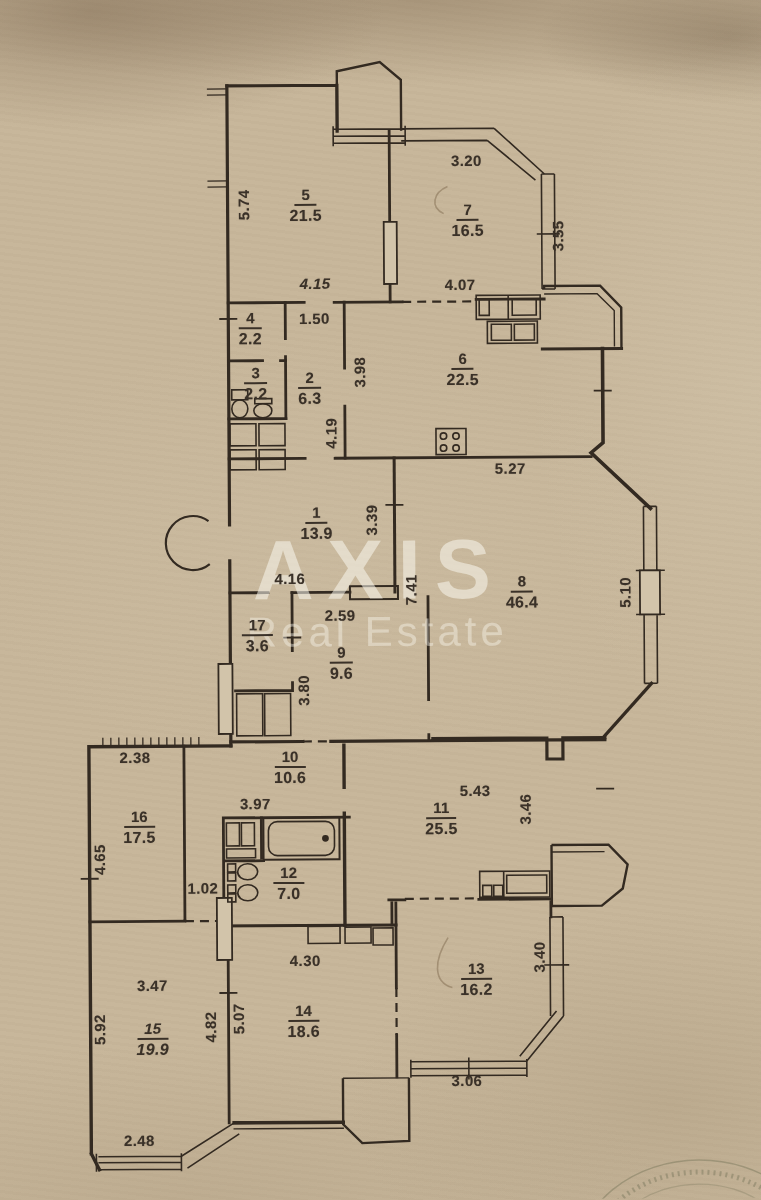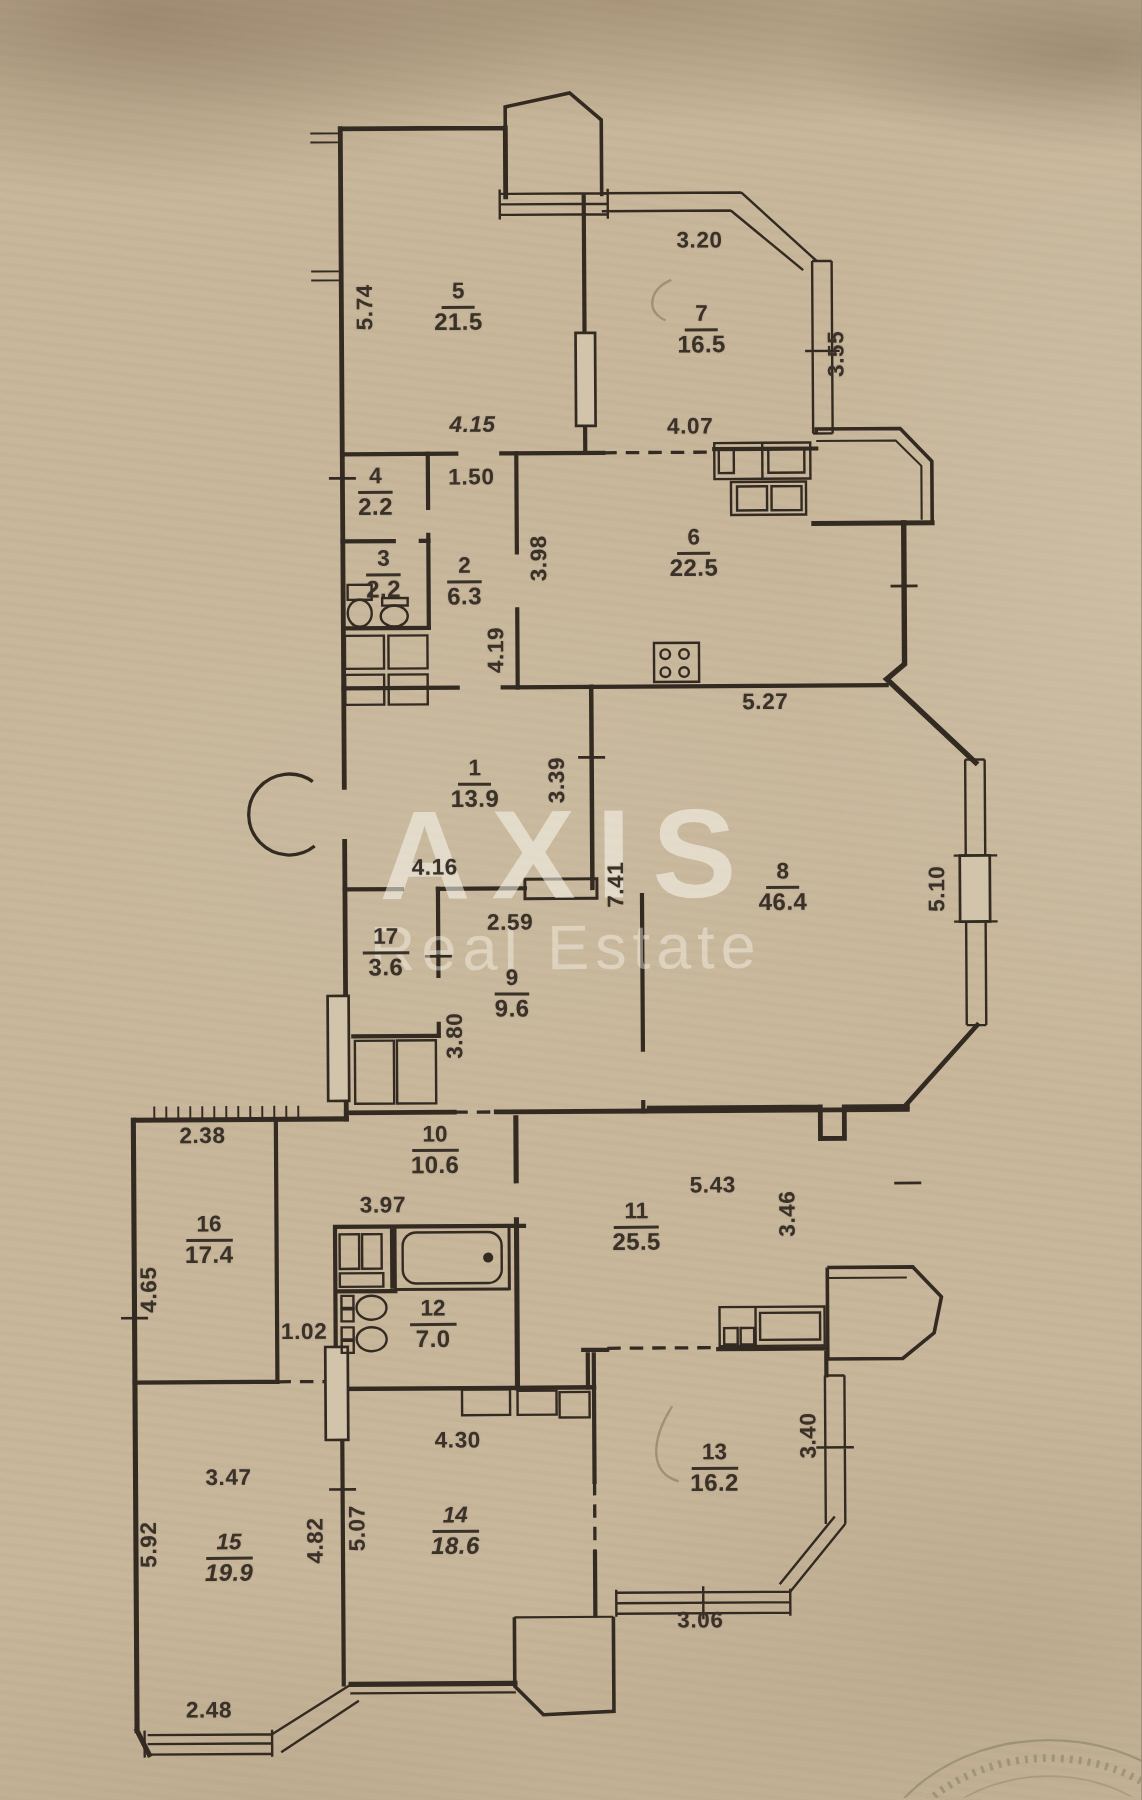--- a/index.html
+++ b/index.html
@@ -223,26 +223,26 @@
         <div class="room" style="left: 317px; top: 523px;"><span class="num">1</span><span class="area">13.9</span></div>
         <div class="room" style="left: 311px; top: 388px;"><span class="num">2</span><span class="area">6.3</span></div>
         <div class="room" style="left: 257px; top: 383px;"><span class="num">3</span><span class="area">2.2</span></div>
         <div class="room" style="left: 252px; top: 328px;"><span class="num">4</span><span class="area">2.2</span></div>
         <div class="room" style="left: 308px; top: 205px;"><span class="num">5</span><span class="area">21.5</span></div>
         <div class="room" style="left: 464px; top: 370px;"><span class="num">6</span><span class="area">22.5</span></div>
         <div class="room" style="left: 470px; top: 221px;"><span class="num">7</span><span class="area">16.5</span></div>
         <div class="room" style="left: 522px; top: 593px;"><span class="num">8</span><span class="area">46.4</span></div>
         <div class="room" style="left: 341px; top: 663px;"><span class="num">9</span><span class="area">9.6</span></div>
         <div class="room" style="left: 289px; top: 767px;"><span class="num">10</span><span class="area">10.6</span></div>
-        <div class="room" style="left: 423px; top: 819px;"><span class="num">11</span><span class="area">25.5</span></div>
+        <div class="room" style="left: 440px; top: 819px;"><span class="num">11</span><span class="area">25.5</span></div>
         <div class="room" style="left: 287px; top: 883px;"><span class="num">12</span><span class="area">7.0</span></div>
         <div class="room" style="left: 474px; top: 980px;"><span class="num">13</span><span class="area">16.2</span></div>
-        <div class="room" style="left: 301px; top: 1021px; font-style: italic;"><span class="num">14</span><span class="area">18.6</span></div>
+        <div class="room" style="left: 301px; top: 1021px;"><span class="num">14</span><span class="area">18.6</span></div>
         <div class="room" style="left: 150px; top: 1038px; font-style: italic;"><span class="num">15</span><span class="area">19.9</span></div>
-        <div class="room" style="left: 138px; top: 826px;"><span class="num">16</span><span class="area">17.4</span></div>
+        <div class="room" style="left: 138px; top: 826px;"><span class="num">16</span><span class="area">17.5</span></div>
         <div class="room" style="left: 257px; top: 635px;"><span class="num">17</span><span class="area">3.6</span></div>
         <div class="dim v" style="left: 246px; top: 204px;">5.74</div>
         <div class="dim" style="left: 469px; top: 161px;">3.20</div>
         <div class="dim v" style="left: 560px; top: 237px;">3.55</div>
         <div class="dim" style="left: 317px; top: 283px; font-style: italic;">4.15</div>
         <div class="dim" style="left: 462px; top: 285px;">4.07</div>
         <div class="dim" style="left: 316px; top: 318px;">1.50</div>
         <div class="dim v" style="left: 361px; top: 372px;">3.98</div>
         <div class="dim v" style="left: 332px; top: 433px;">4.19</div>
         <div class="dim" style="left: 511px; top: 469px;">5.27</div>

